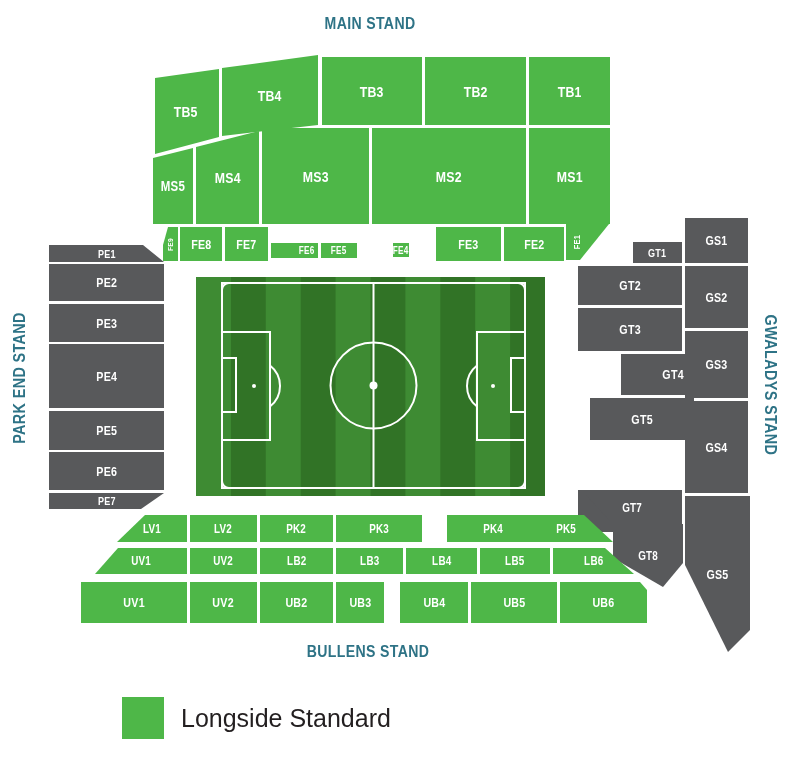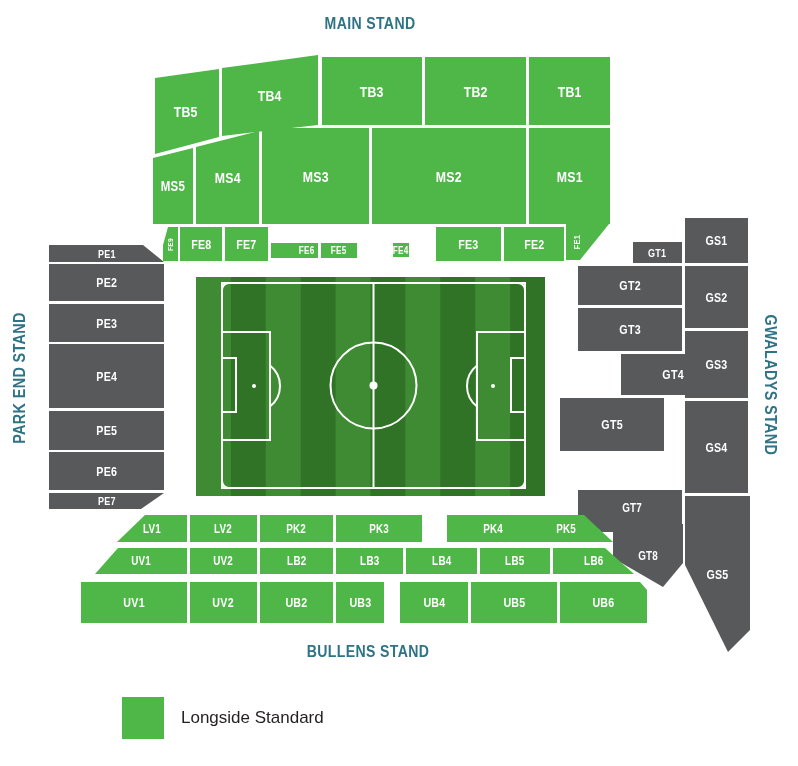--- a/index.html
+++ b/index.html
@@ -13,21 +13,21 @@
   .seclabel.rot{transform:rotate(-90deg) scaleX(.82);}
   .stand-label{position:absolute;color:var(--teal);font-weight:700;font-size:16px;
                letter-spacing:.4px;white-space:nowrap;}
   .stand-label.main{left:370px;top:15px;transform:translateX(-50%) scaleX(.88);}
   .stand-label.bullens{left:368px;top:643px;transform:translateX(-50%) scaleX(.88);}
   .stand-label.parkend{left:20px;top:378px;transform:translate(-50%,-50%) rotate(-90deg) scaleX(.9);}
   .stand-label.gwaladys{left:770px;top:385px;transform:translate(-50%,-50%) rotate(90deg) scaleX(.9);}
   .pitch{position:absolute;left:196px;top:277px;width:349px;height:219px;}
   .legend{position:absolute;left:122px;top:697px;display:flex;align-items:center;}
   .legend .swatch{width:42px;height:42px;background:var(--green);}
-  .legend .legend-text{margin-left:17px;font-size:17px;color:#231f20;}
+  .legend .legend-text{margin-left:17px;font-size:25px;color:#231f20;}
 </style>
 </head>
 <body>
 
 <div class="map">
 
   <div class="stand-label main">MAIN STAND</div>
   <div class="stand-label parkend">PARK END STAND</div>
   <div class="stand-label gwaladys">GWALADYS STAND</div>
   <div class="stand-label bullens">BULLENS STAND</div>
@@ -116,21 +116,21 @@
       </div>
       <div class="section gray" style="left: 578px; top: 266px; width: 104px; height: 39px;">
         <span class="seclabel" style="font-size: 13px;">GT2</span>
       </div>
       <div class="section gray" style="left: 578px; top: 308px; width: 104px; height: 43px;">
         <span class="seclabel" style="font-size: 13px;">GT3</span>
       </div>
       <div class="section gray" style="left: 578px; top: 354px; width: 104px; height: 41px; margin-left: 43px;">
         <span class="seclabel" style="font-size: 13px;">GT4</span>
       </div>
-      <div class="section gray" style="left: 560px; top: 398px; width: 104px; height: 53px;">
+      <div class="section gray" style="left: 590px; top: 398px; width: 104px; height: 42px;">
         <span class="seclabel" style="font-size: 13px;">GT5</span>
       </div>
       <div class="section gray" style="left: 578px; top: 450px; width: 104px; height: 42px; margin-top: 40px;">
         <span class="seclabel" style="font-size: 13px;">GT6</span>
       </div>
       <div class="section gray" style="left: 583px; top: 495px; width: 99px; height: 26px; clip-path: polygon(3px 0px, 99px 0px, 99px 26px, 27px 26px);">
         <span class="seclabel" style="font-size: 12px;">GT7</span>
       </div>
       <div class="section gray" style="left: 613px; top: 524px; width: 70px; height: 63px; clip-path: polygon(0px 0px, 70px 0px, 70px 39px, 50px 63px, 0px 34px);">
         <span class="seclabel" style="font-size: 12px;">GT8</span>

